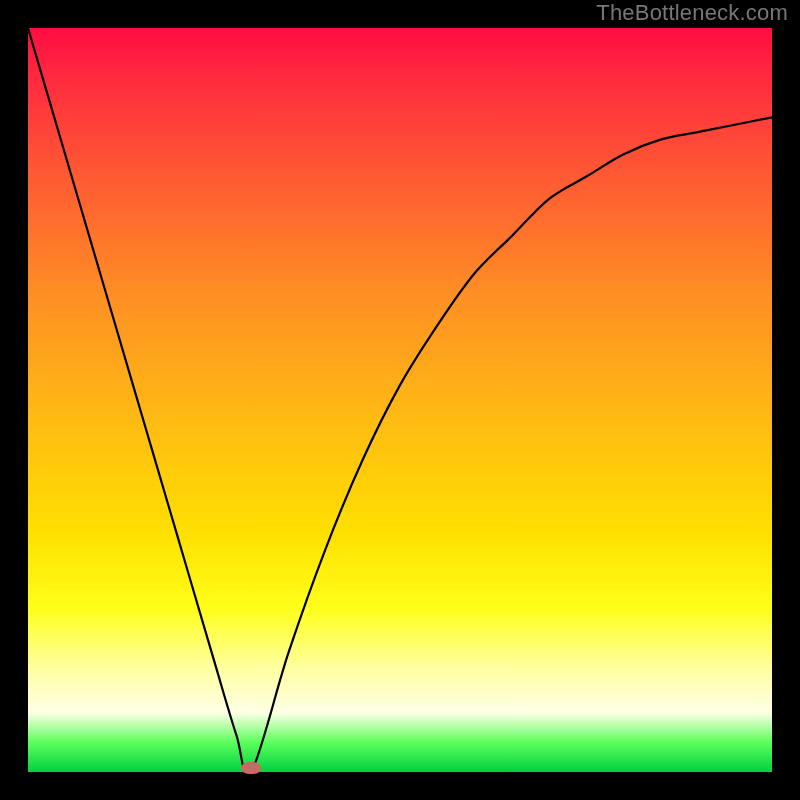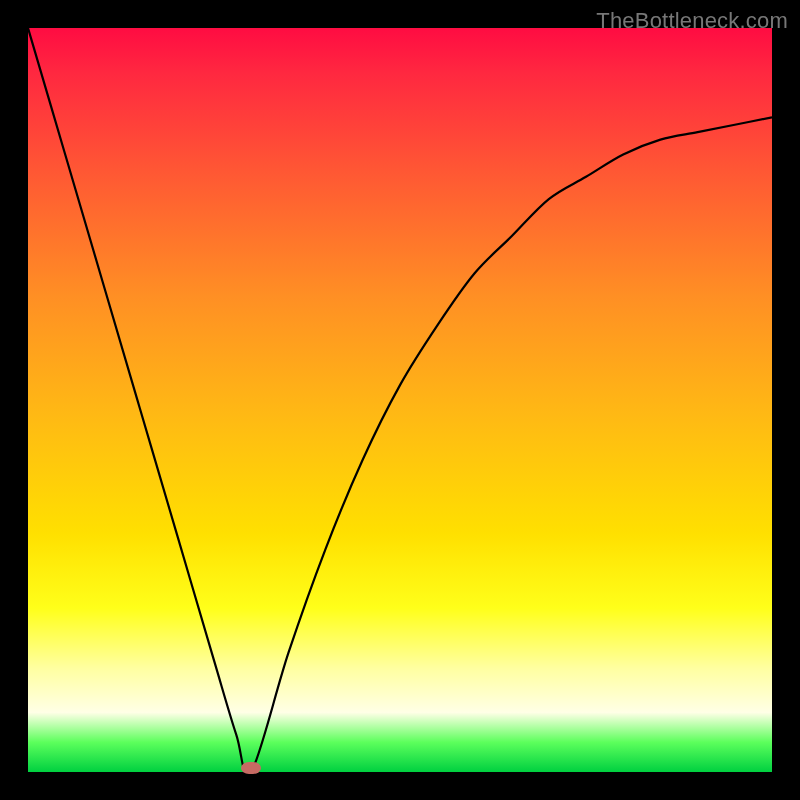--- a/index.html
+++ b/index.html
@@ -26,21 +26,21 @@
       #ffe000 68%,
       #ffff1a 78%,
       #ffffa0 86%,
       #ffffe6 92%,
       #5cff5c 96%,
       #00d040 100%
     );
   }
   .watermark {
     position: absolute;
-    top: 8px;
+    top: 0;
     right: 12px;
     color: #777;
     font-size: 22px;
     font-weight: 500;
     font-family: Arial, sans-serif;
     letter-spacing: 0.2px;
   }
   svg.curve {
     position: absolute;
     left: 0;

